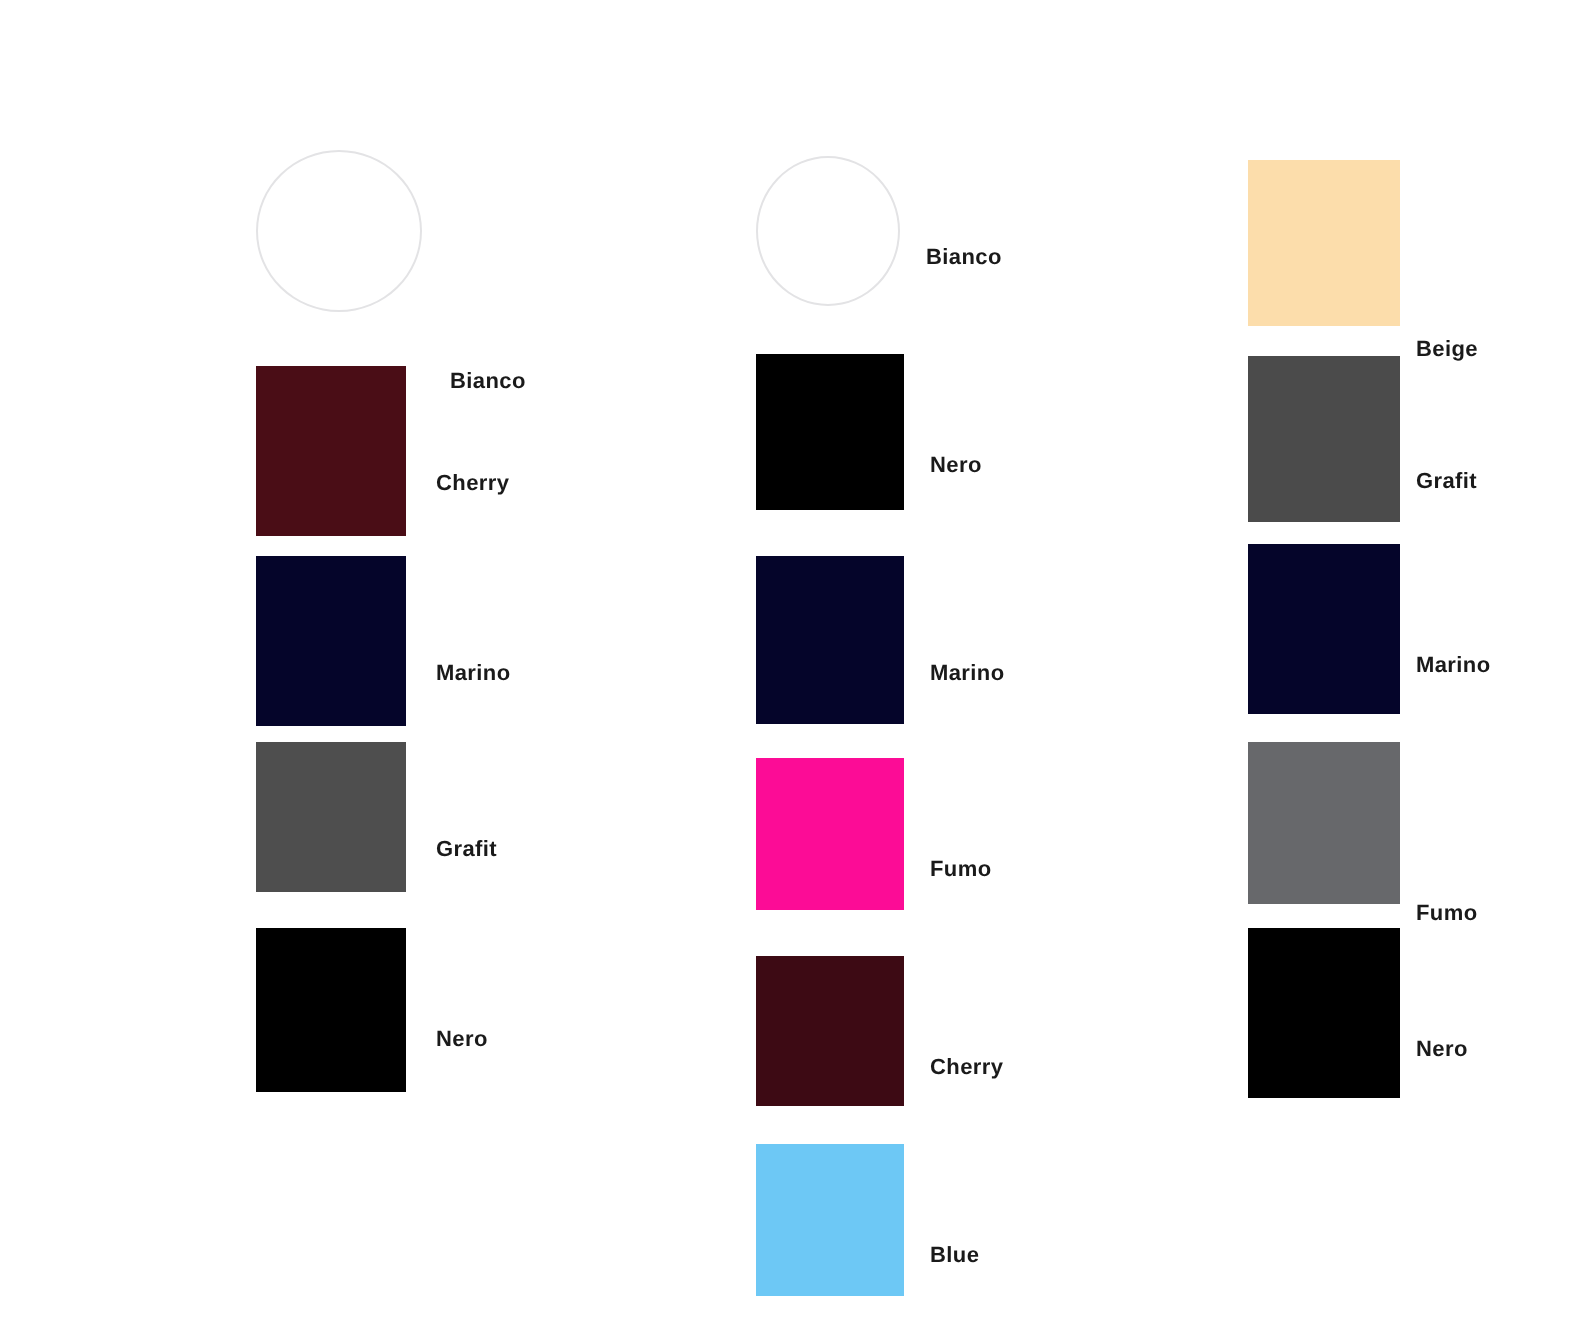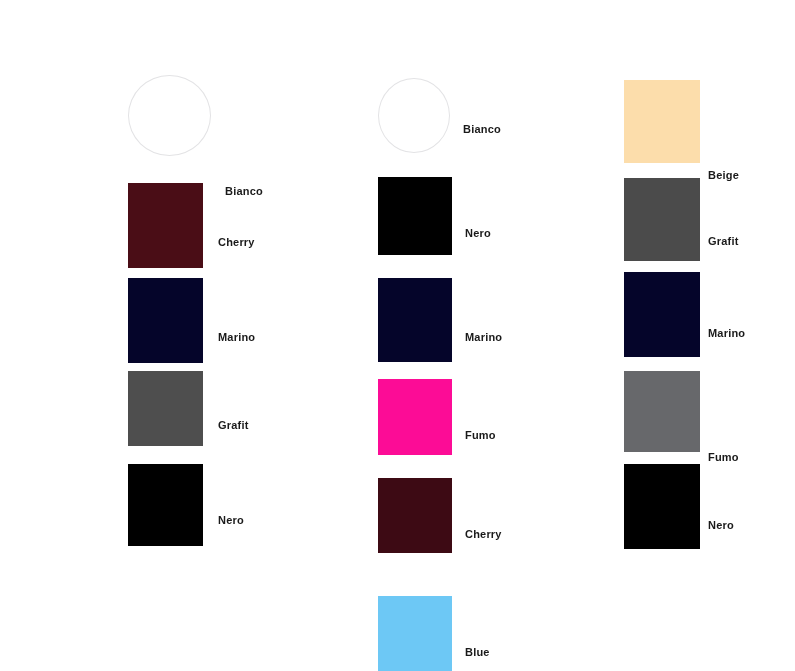--- a/index.html
+++ b/index.html
@@ -102,21 +102,21 @@
         <span class="swatch-label" style="left: 87px; top: 53px; color: rgb(26, 26, 26);">Marino</span>
       </div>
       <div class="swatch-entry" style="top: 379px; width: 74px; height: 76px;">
         <div class="swatch-chip square" title="Pink" style="width: 74px; height: 76px; background: rgb(252, 12, 150);"></div>
         <span class="swatch-label" style="left: 87px; top: 50px; color: rgb(26, 26, 26);">Fumo</span>
       </div>
       <div class="swatch-entry" style="top: 478px; width: 74px; height: 75px;">
         <div class="swatch-chip square" title="Cherry" style="width: 74px; height: 75px; background: rgb(61, 10, 20);"></div>
         <span class="swatch-label" style="left: 87px; top: 50px; color: rgb(26, 26, 26);">Cherry</span>
       </div>
-      <div class="swatch-entry" style="top: 572px; width: 74px; height: 76px; margin-top: 24px;">
+      <div class="swatch-entry" style="top: 572px; width: 74px; height: 76px;">
         <div class="swatch-chip square" title="Blue" style="width: 74px; height: 76px; background: rgb(109, 200, 245);"></div>
         <span class="swatch-label" style="left: 87px; top: 50px; color: rgb(26, 26, 26);">Blue</span>
       </div>
     </div>
     <div class="swatch-column" style="left: 624px;">
       <div class="swatch-entry" style="top: 80px; width: 76px; height: 83px;">
         <div class="swatch-chip square" title="Beige" style="width: 76px; height: 83px; background: rgb(252, 221, 171);"></div>
         <span class="swatch-label" style="left: 84px; top: 63px; color: rgb(26, 26, 26); margin-top: 26px;">Beige</span>
       </div>
       <div class="swatch-entry" style="top: 178px; width: 76px; height: 83px;">

